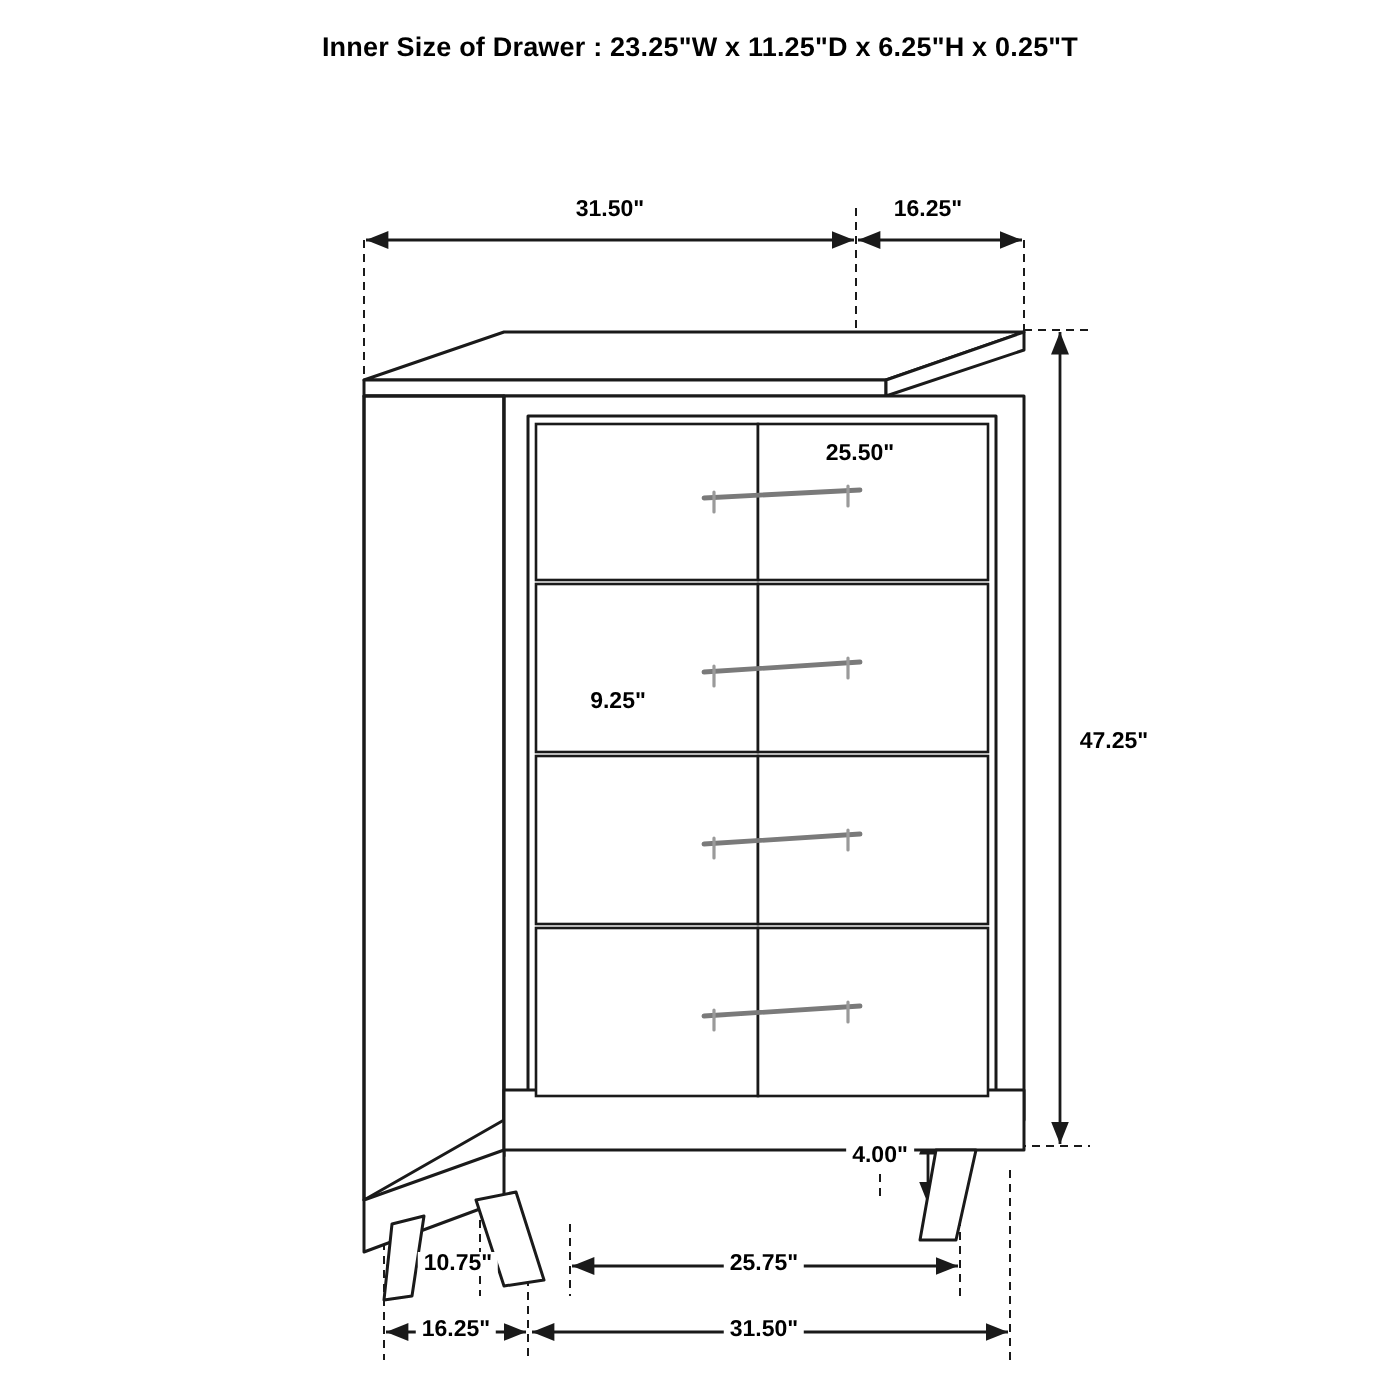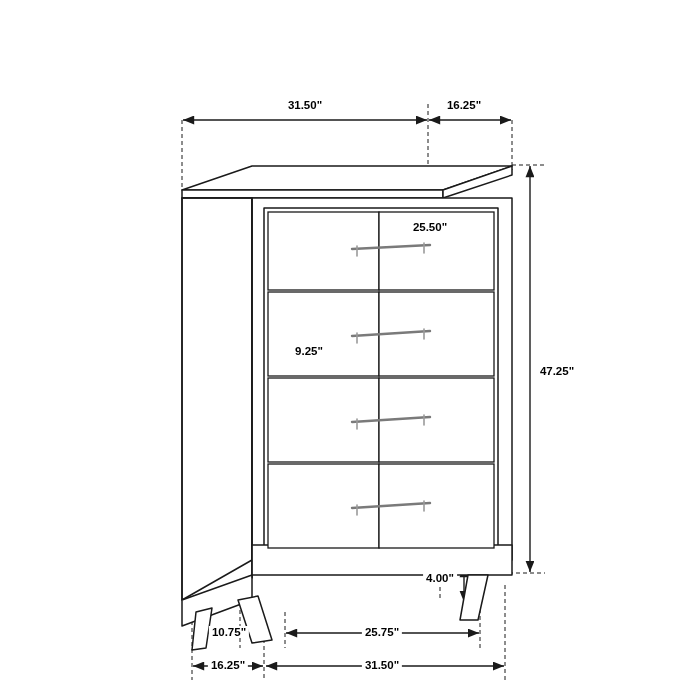--- a/index.html
+++ b/index.html
@@ -44,20 +44,21 @@
     background: #ffffff;
     padding: 0 3px;
     white-space: nowrap;
   }
 </style>
 </head>
 <body>
 
 <div id="page">
 
+  <div id="title">Inner Size of Drawer : 23.25"W x 11.25"D x 6.25"H x 0.25"T</div>
 
   <svg id="diagram" width="700" height="700" viewBox="0 0 700 700">
     <defs>
       <marker id="arrowEnd" markerWidth="9" markerHeight="9" refX="8" refY="3.2" orient="auto" markerUnits="strokeWidth">
         <path d="M0,0 L8,3.2 L0,6.4 z" fill="#1a1a1a"></path>
       </marker>
       <marker id="arrowStart" markerWidth="9" markerHeight="9" refX="0" refY="3.2" orient="auto" markerUnits="strokeWidth">
         <path d="M8,0 L0,3.2 L8,6.4 z" fill="#1a1a1a"></path>
       </marker>
     </defs>

